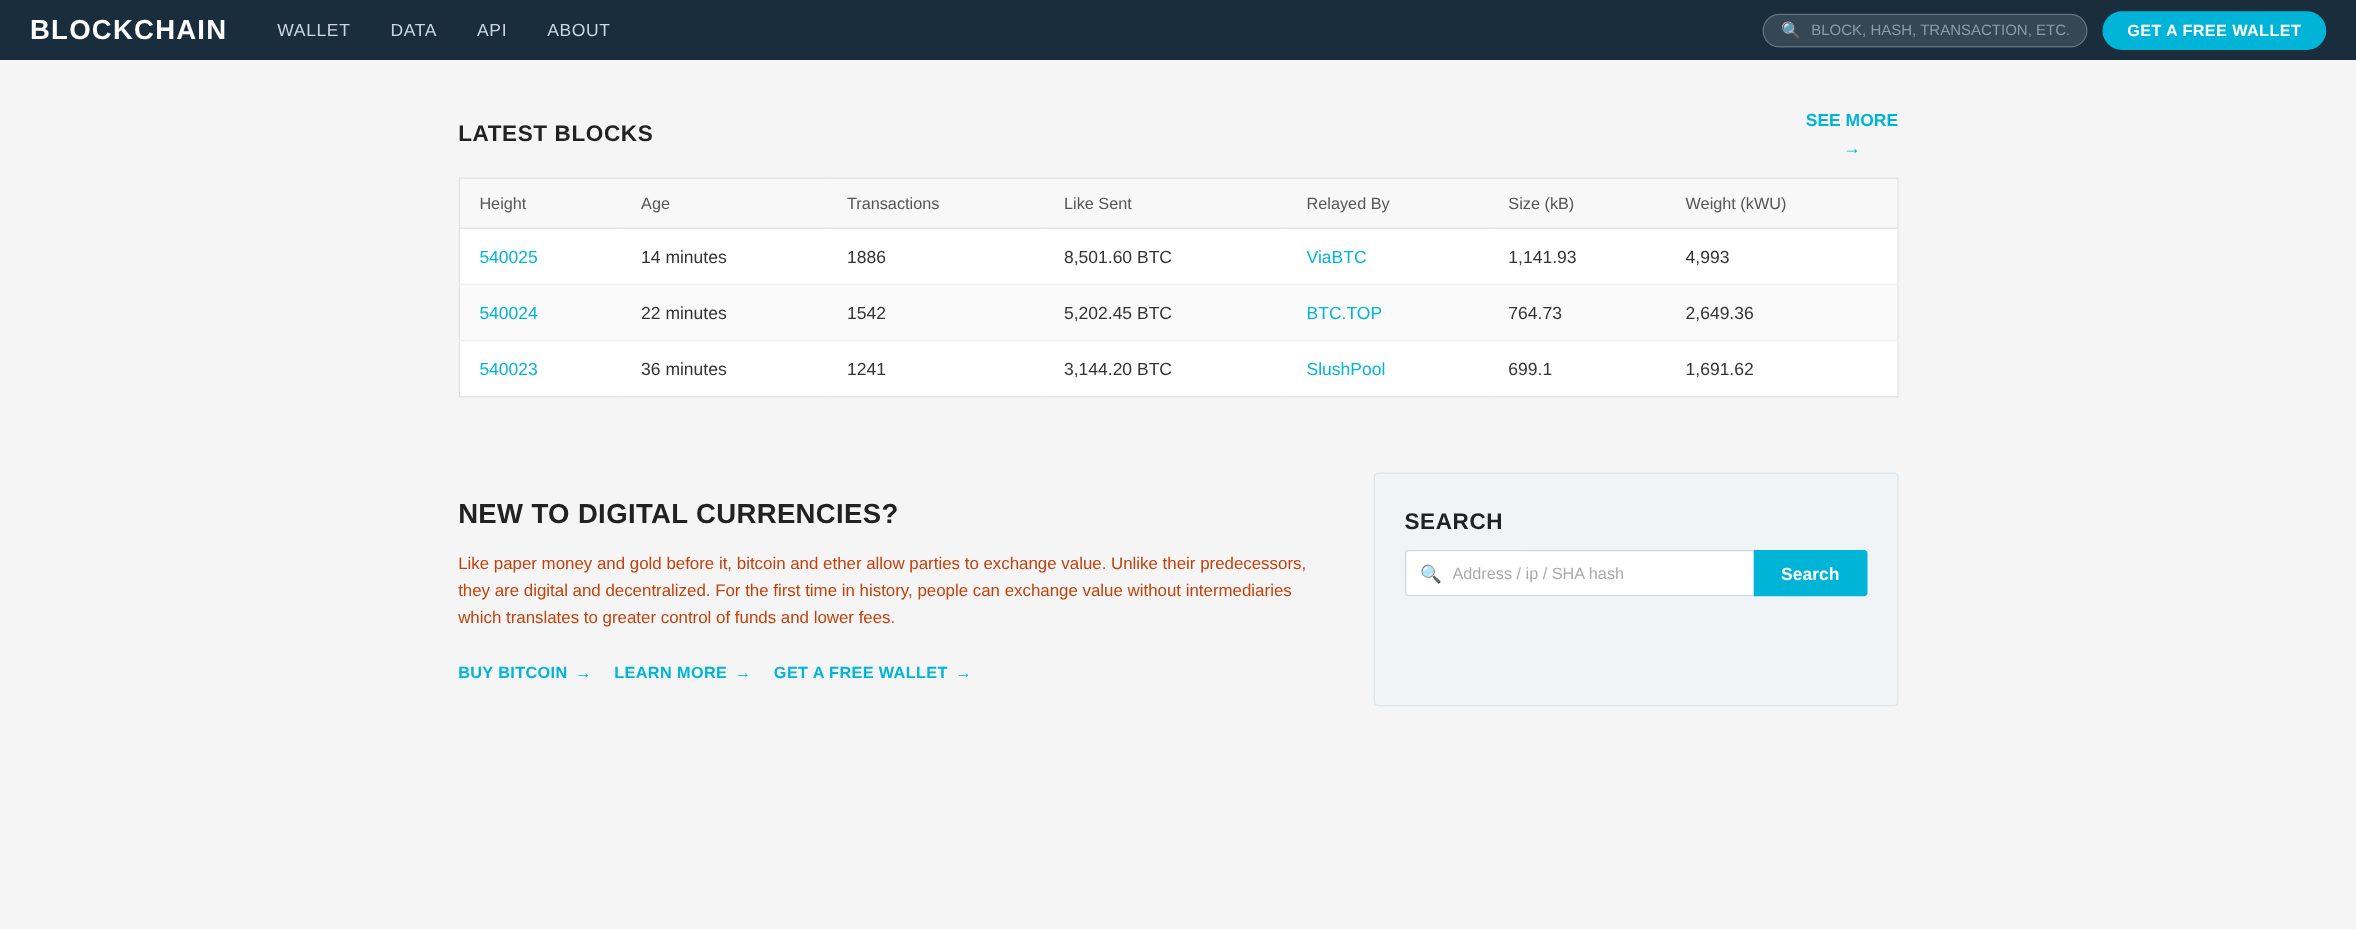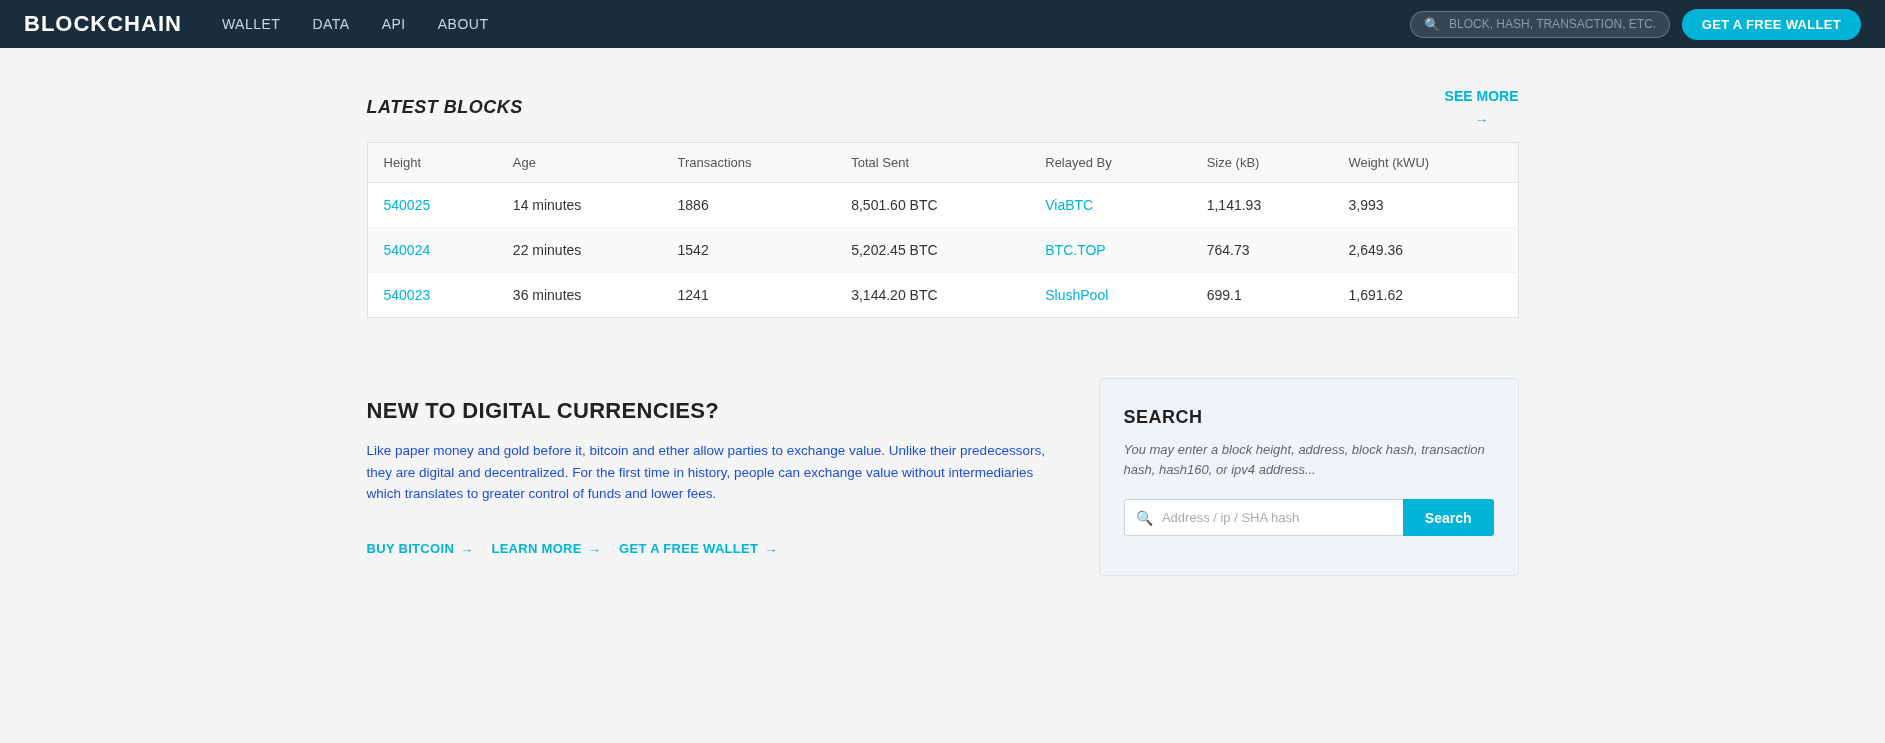--- a/index.html
+++ b/index.html
@@ -79,21 +79,20 @@
       display: flex;
       justify-content: space-between;
       align-items: center;
       margin-bottom: 16px;
     }
     .section-title {
       font-size: 18px;
       font-weight: bold;
       color: #222;
       letter-spacing: 0.5px;
-      font-style: italic;
     }
     .see-more-link {
       color: #00b4d8;
       text-decoration: none;
       font-size: 14px;
       font-weight: bold;
       display: flex;
       align-items: center;
       gap: 6px;
       cursor: pointer;
@@ -137,24 +136,24 @@
       padding: 20px 0;
     }
     .new-to-crypto-title {
       font-size: 22px;
       font-weight: bold;
       color: #222;
       margin-bottom: 16px;
       letter-spacing: 0.3px;
     }
     .new-to-crypto-text {
-      color: #1d4ed8;
+      color: #c2410c;
       line-height: 1.6;
       font-size: 13.5px;
-      margin-bottom: 36px;
+      margin-bottom: 25px;
     }
     .crypto-links {
       display: flex;
       gap: 18px;
     }
     .crypto-link {
       color: #00b4d8;
       text-decoration: none;
       font-weight: bold;
       font-size: 13px;
@@ -252,35 +251,35 @@
         <span>SEE MORE</span>
         <span>→</span>
       </a>
     </div>
     <table class="blocks-table">
       <thead>
         <tr>
           <th>Height</th>
           <th>Age</th>
           <th>Transactions</th>
-          <th>Total Sent</th>
+          <th>Like Sent</th>
           <th>Relayed By</th>
           <th>Size (kB)</th>
           <th>Weight (kWU)</th>
         </tr>
       </thead>
       <tbody id="blocks-tbody">
       <tr>
       <td><a class="block-link">540025</a></td>
       <td>14 minutes</td>
       <td>1886</td>
       <td>8,501.60 BTC</td>
       <td><a class="block-link">ViaBTC</a></td>
       <td>1,141.93</td>
-      <td>3,993</td>
+      <td>4,993</td>
     </tr>
           <tr>
       <td><a class="block-link">540024</a></td>
       <td>22 minutes</td>
       <td>1542</td>
       <td>5,202.45 BTC</td>
       <td><a class="block-link">BTC.TOP</a></td>
       <td>764.73</td>
       <td>2,649.36</td>
     </tr>
@@ -313,21 +312,20 @@
         </a>
         <a class="crypto-link">
           <span>GET A FREE WALLET</span>
           <span>→</span>
         </a>
       </div>
     </div>
 
     <div class="search-box">
       <h2 class="search-box-title">SEARCH</h2>
-      <p class="search-box-desc">You may enter a block height, address, block hash, transaction hash, hash160, or ipv4 address...</p>
       <div class="search-input-row">
         <div class="search-input-wrapper">
           <span class="search-magnifier">🔍</span>
           <input type="text" placeholder="Address / ip / SHA hash" style="">
         </div>
         <button class="search-btn">Search</button>
       </div>
     </div>
 
   </div>

